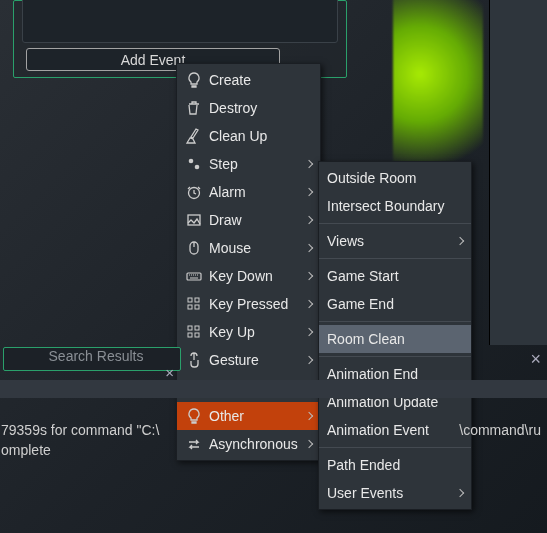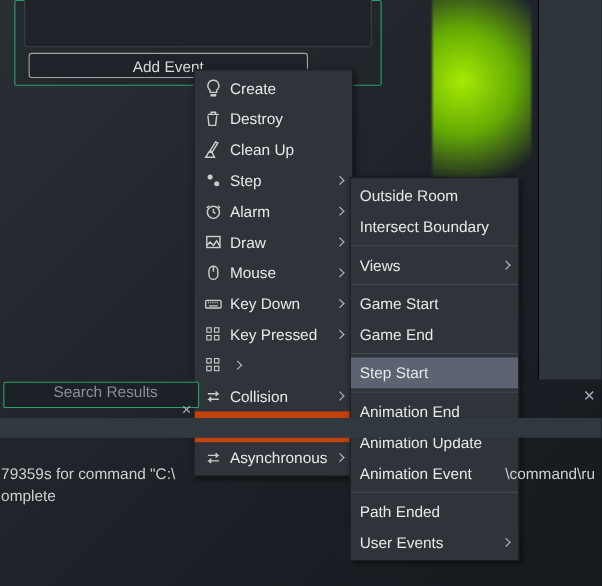--- a/index.html
+++ b/index.html
@@ -223,20 +223,30 @@
       </span>
       <span class="lbl">Key Pressed</span>
       <span class="arrow"></span>
     </div>
     <div class="menu-item">
       <span class="ico">
         <svg width="18" height="18" viewBox="0 0 18 18">
           <use href="#i-keypad"></use>
         </svg>
       </span>
+      <span class="lbl">Key Up</span>
+      <span class="arrow"></span>
+    </div>
+    <div class="menu-item">
+      <span class="ico">
+        <svg width="18" height="18" viewBox="0 0 18 18">
+          <use href="#i-touch"></use>
+        </svg>
+      </span>
+      <span class="lbl">Gesture</span>
       <span class="arrow"></span>
     </div>
     <div class="menu-item">
       <span class="ico">
         <svg width="18" height="18" viewBox="0 0 18 18">
           <use href="#i-swap"></use>
         </svg>
       </span>
       <span class="lbl">Collision</span>
       <span class="arrow"></span>
@@ -275,21 +285,21 @@
     </div>
     <div class="sep"></div>
     <div class="menu-item">
       <span class="lbl">Game Start</span>
     </div>
     <div class="menu-item">
       <span class="lbl">Game End</span>
     </div>
     <div class="sep"></div>
     <div class="menu-item hover">
-      <span class="lbl">Step Start</span>
+      <span class="lbl">Room Clean</span>
     </div>
     <div class="sep"></div>
     <div class="menu-item">
       <span class="lbl">Animation End</span>
     </div>
     <div class="menu-item">
       <span class="lbl">Animation Update</span>
     </div>
     <div class="menu-item">
       <span class="lbl">Animation Event</span>

